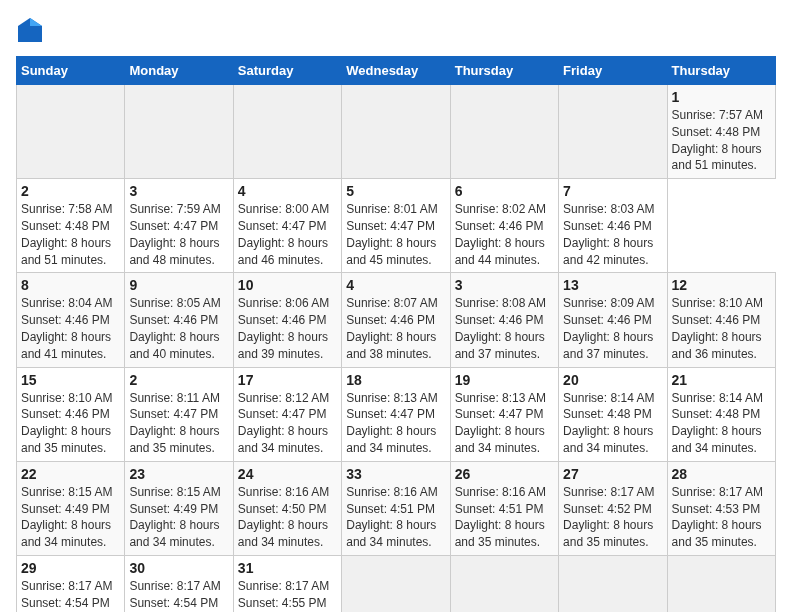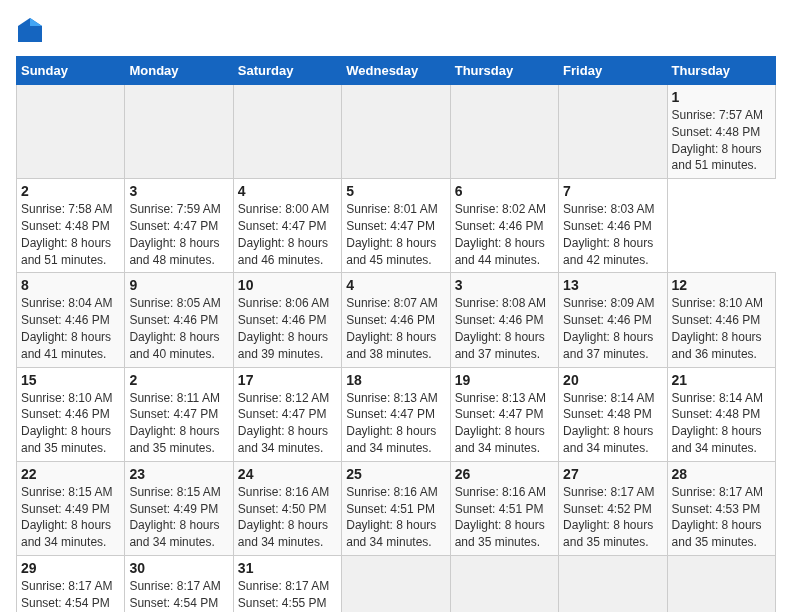--- a/index.html
+++ b/index.html
@@ -174,21 +174,21 @@
         <td><span class="day-number">21</span>
           <span class="day-detail">Sunrise: 8:14 AM<br>Sunset: 4:48 PM<br>Daylight: 8 hours and 34 minutes.</span></td>
       </tr>
       <tr>
         <td><span class="day-number">22</span>
           <span class="day-detail">Sunrise: 8:15 AM<br>Sunset: 4:49 PM<br>Daylight: 8 hours and 34 minutes.</span></td>
         <td><span class="day-number">23</span>
           <span class="day-detail">Sunrise: 8:15 AM<br>Sunset: 4:49 PM<br>Daylight: 8 hours and 34 minutes.</span></td>
         <td><span class="day-number">24</span>
           <span class="day-detail">Sunrise: 8:16 AM<br>Sunset: 4:50 PM<br>Daylight: 8 hours and 34 minutes.</span></td>
-        <td><span class="day-number">25</span>
+        <td><span class="day-number">33</span>
           <span class="day-detail">Sunrise: 8:16 AM<br>Sunset: 4:51 PM<br>Daylight: 8 hours and 34 minutes.</span></td>
         <td><span class="day-number">26</span>
           <span class="day-detail">Sunrise: 8:16 AM<br>Sunset: 4:51 PM<br>Daylight: 8 hours and 35 minutes.</span></td>
         <td><span class="day-number">27</span>
           <span class="day-detail">Sunrise: 8:17 AM<br>Sunset: 4:52 PM<br>Daylight: 8 hours and 35 minutes.</span></td>
         <td><span class="day-number">28</span>
           <span class="day-detail">Sunrise: 8:17 AM<br>Sunset: 4:53 PM<br>Daylight: 8 hours and 35 minutes.</span></td>
       </tr>
       <tr>
         <td><span class="day-number">29</span>

